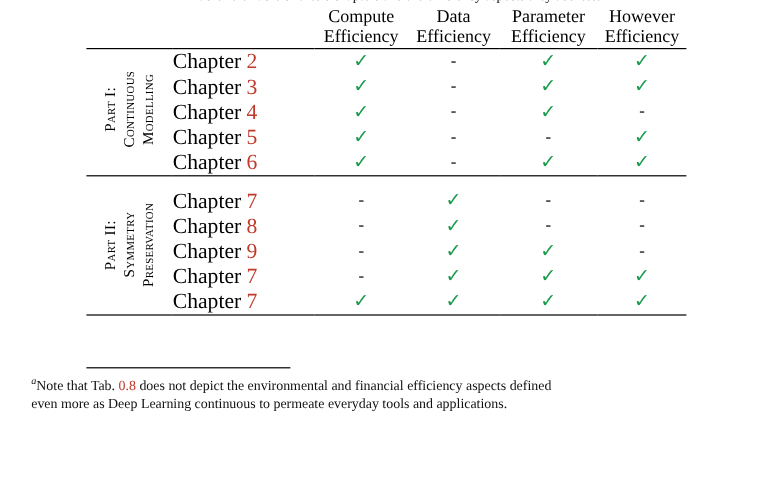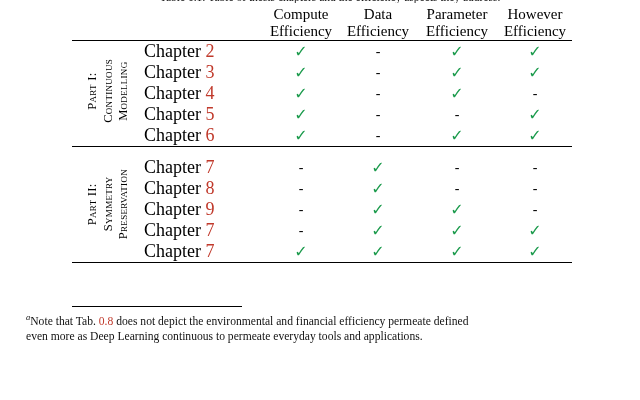--- a/index.html
+++ b/index.html
@@ -308,18 +308,18 @@
         <td colspan="6" class="hline-thick" style="padding-top:4px"></td>
       </tr>
     </tbody>
       </table>
   </div>
 
   <div class="fn-rule"></div>
 
   <div class="footnote">
     <span class="fn-line">
-      <span class="sup">a</span><span>Note that Tab. </span><span class="ref">0.8</span><span> does not depict the environmental and financial efficiency permeate defined</span>
+      <span class="sup">a</span><span>Note that Tab. </span><span class="ref">0.8</span><span> does not depict the environmental and financial efficiency aspects defined</span>
     </span>
     <span class="fn-line">even more as Deep Learning continuous to permeate everyday tools and applications.</span>
   </div>
 
 </div>
 
 </body></html>

